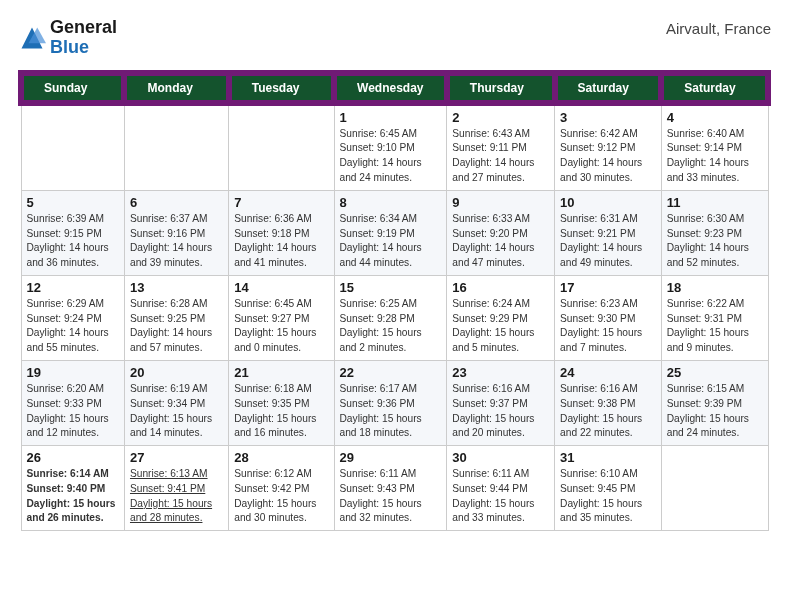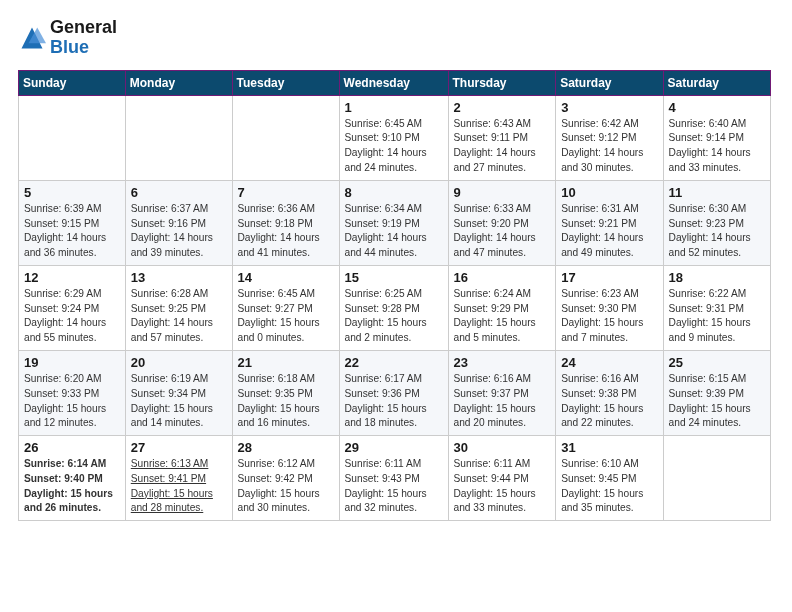--- a/index.html
+++ b/index.html
@@ -53,27 +53,27 @@
       font-size: 15px;
       color: #444;
       margin-top: 2px;
     }
     .calendar {
       width: 100%;
       border-collapse: collapse;
       font-size: 11px;
     }
     .calendar th {
-      background: #0c4a6e;
+      background: #14532d;
       color: #fff;
       font-size: 12px;
       font-weight: bold;
-      padding: 5px 4px;
+      padding: 5px 20px;
       text-align: left;
-      border: 1px solid #701a75;
+      border: 6px solid #701a75;
     }
     .calendar td {
       vertical-align: top;
       border: 1px solid #ccc;
       padding: 4px 5px;
       width: 113px;
       min-height: 80px;
       background: #fff;
     }
     .calendar tr:nth-child(even) td {
@@ -104,20 +104,21 @@
       <svg class="logo-icon" viewBox="0 0 32 32" xmlns="http://www.w3.org/2000/svg">
         <polygon points="16,4 28,28 4,28" fill="#1e6eb5"></polygon>
         <polygon points="22,4 32,22 12,22" fill="#4a90d9" opacity="0.7"></polygon>
       </svg>
       <div class="logo-text">
         <span class="general">General</span>
         <span class="blue">Blue</span>
       </div>
     </div>
     <div class="title-block">
+      <div class="location">Airvault, France</div>
     </div>
   </div>
 
   <table class="calendar">
     <thead>
       <tr>
         <th>Sunday</th>
         <th>Monday</th>
         <th>Tuesday</th>
         <th>Wednesday</th>

